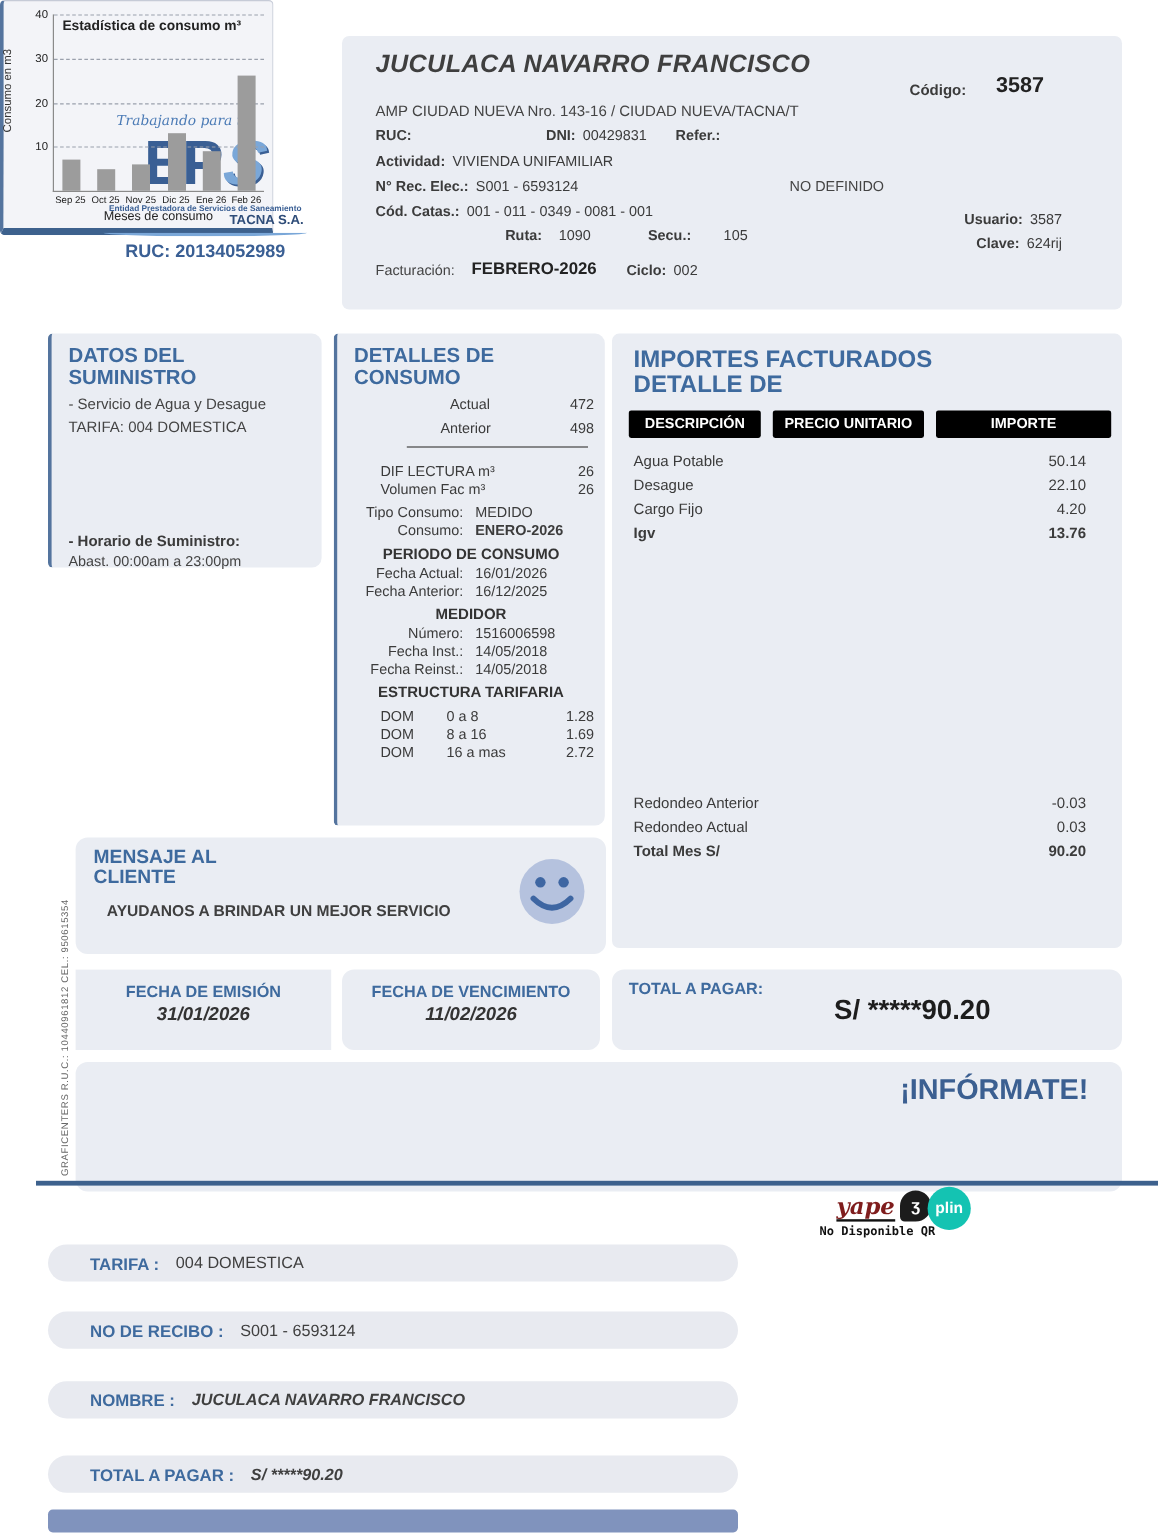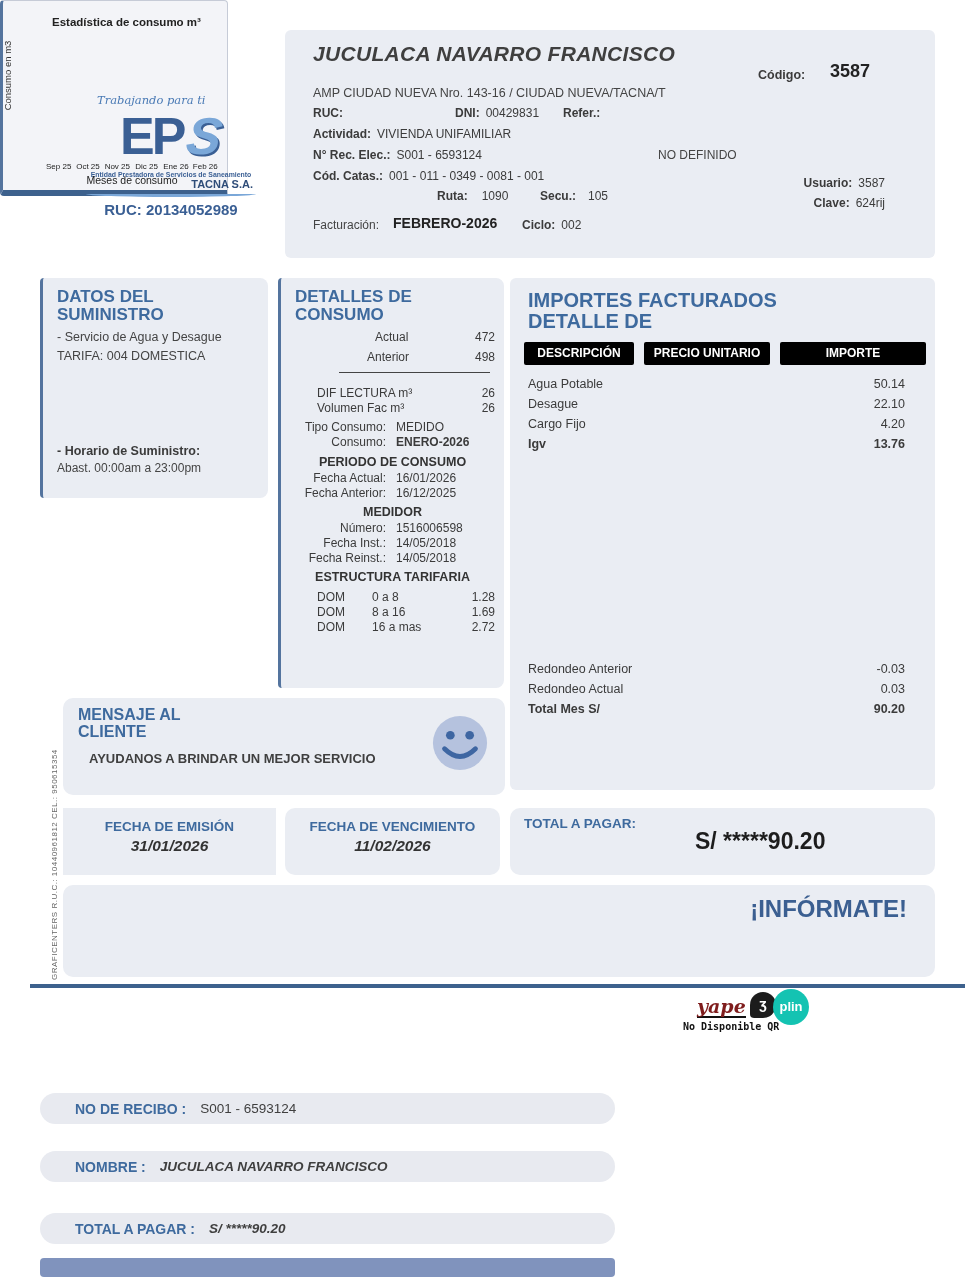--- a/index.html
+++ b/index.html
@@ -23,21 +23,21 @@
   .logo-co  { font-size:11px; font-weight:bold; color:#2f4d79; text-align:right; padding-right:14px; }
   .logo-ruc { font-size:15px; font-weight:bold; color:#3a5f94; margin-top:4px; }
   .wave { width:170px; height:6px; margin:1px auto 0; border-radius:50%; border-bottom:3px solid #7aa7d8; }
 
   
   #header-box { left:285px; top:30px; width:650px; height:228px; }
   #customer-name { left:28px; top:12px; font-size:21px; font-weight:bold; font-style:italic; color:#3f3f3f; letter-spacing:0.3px; }
   .hdr-pair span.v { font-weight:normal; margin-left:6px; }
 
   
-  #datos-box   { left:40px;  top:278px; width:228px; height:220px; border-left:3px solid #54749e; border-radius:4px 8px 8px 4px; }
+  #datos-box   { left:40px;  top:278px; width:228px; height:195px; border-left:3px solid #54749e; border-radius:4px 8px 8px 4px; }
   #chart-box   { left:40px;  top:495px; width:228px; height:196px; background:#f3f4f8; border:1px solid #c6cbd7;
                  border-left:3px solid #54749e; border-bottom:6px solid #3d618d; border-radius:4px; }
   #consumo-box { left:278px; top:278px; width:226px; height:410px; border-left:3px solid #54749e; border-radius:4px 8px 8px 4px; }
   #importes-box{ left:510px; top:278px; width:425px; height:512px; }
 
   .sec-title-sm { font-size:17px; }
   .sec-title-lg { font-size:20px; }
 
   
   .crow { position:absolute; left:16px; width:100%; font-size:12px; }
@@ -76,21 +76,21 @@
   
   #emision-box { left:63px; top:808px; width:213px; height:67px; border-radius:0; text-align:center; }
   #venc-box    { left:285px; top:808px; width:215px; height:67px; border-radius:10px; text-align:center; }
   #totalpagar-box { left:510px; top:808px; width:425px; height:67px; border-radius:10px; }
   .fecha-lbl { display:block; margin-top:11px; font-size:13.5px; font-weight:bold; color:#3e6a9e; }
   .fecha-val { display:block; margin-top:3px; font-size:15.5px; font-weight:bold; font-style:italic; color:#333; }
   #total-label { position:absolute; left:14px; top:8px; font-size:13.5px; font-weight:bold; color:#3e6a9e; }
   #total-value { position:absolute; left:185px; top:20px; font-size:23px; font-weight:bold; color:#1d1d1d; }
 
   
-  #informate-box { left:63px; top:885px; width:872px; height:92px; border-radius:10px;padding-left:46px; }
+  #informate-box { left:63px; top:885px; width:872px; height:108px; border-radius:10px;padding-left:46px; }
   #informate-text { position:absolute; right:28px; top:10px; font-size:24px; font-weight:bold; color:#3b5f91; }
 
   #divider { left:30px; top:984px; width:935px; height:4px; background:#3d618d; position:absolute; }
 
   
   #yape-word { left:697px; top:996px; font-size:19px; font-weight:bold; font-style:italic; color:#7f1d1d;
                border-bottom:2px solid #111; line-height:20px; font-family:"DejaVu Serif", serif; }
   #yape-bubble { left:750px; top:992px; width:26px; height:26px; background:#1c1c1c; border-radius:50% 50% 50% 4px;
                  color:#fff; font-size:14px; font-weight:bold; text-align:center; line-height:25px; }
   #qr-note { left:683px; top:1021px; font-size:10px; font-weight:bold; font-family:"DejaVu Sans Mono", monospace; color:#111; }
@@ -138,22 +138,22 @@
     <div class="abs lbl hdr-pair" style="left:170px; top:76px;"><span>DNI:</span><span class="v">00429831</span></div>
     <div class="abs lbl" style="left:278px; top:76px;">Refer.:</div>
 
     <div class="abs lbl hdr-pair" style="left:28px; top:97px;"><span>Actividad:</span><span class="v">VIVIENDA UNIFAMILIAR</span></div>
 
     <div class="abs lbl hdr-pair" style="left:28px; top:118px;"><span>N° Rec. Elec.:</span><span class="v">S001 - 6593124</span></div>
     <div class="abs val" style="left:373px; top:118px;">NO DEFINIDO</div>
 
     <div class="abs lbl hdr-pair" style="left:28px; top:139px;"><span>Cód. Catas.:</span><span class="v">001 - 011 - 0349 - 0081 - 001</span></div>
 
-    <div class="abs lbl hdr-pair" style="left:152px; top:159px;"><span>Ruta:</span><span class="v" style="margin-left:14px;">1090</span></div>
-    <div class="abs lbl hdr-pair" style="left:255px; top:159px;"><span>Secu.:</span><span class="v" style="margin-left:12px;text-align:center;">105</span></div>
+    <div class="abs lbl hdr-pair" style="left:136px; top:159px;"><span>Ruta:</span><span class="v" style="margin-left:14px;">1090</span></div>
+    <div class="abs lbl hdr-pair" style="left:255px; top:159px;"><span>Secu.:</span><span class="v" style="margin-left:27px;text-align:center;">105</span></div>
 
     <div class="abs lbl hdr-pair" style="right:50px; top:146px;"><span>Usuario:</span><span class="v">3587</span></div>
     <div class="abs lbl hdr-pair" style="right:50px; top:166px;"><span>Clave:</span><span class="v">624rij</span></div>
 
     <div class="abs val" style="left:28px; top:188px;">Facturación:</div>
     <div class="abs" style="left:108px; top:185px; font-size:14px; font-weight:bold; color:#222;">FEBRERO-2026</div>
     <div class="abs lbl hdr-pair" style="left:237px; top:188px;"><span>Ciclo:</span><span class="v">002</span></div>
   </div>
 
   <div id="datos-box" class="box">
@@ -163,20 +163,38 @@
     </div>
     <div class="abs val" style="left:14px; top:52px; font-size:12.5px;">- Servicio de Agua y Desague</div>
     <div class="abs val" style="left:14px; top:71px; font-size:12.5px;">TARIFA: 004 DOMESTICA</div>
     <div class="abs lbl" style="left:14px; top:166px; font-size:12.5px;">- Horario de Suministro:</div>
     <div class="abs val" style="left:14px; top:183px; font-size:12px;">Abast. 00:00am a 23:00pm</div>
   </div>
 
   <div id="chart-box">
     <div id="chart-title">Estadística de consumo m³</div>
     <div id="ylabel">Consumo en m3</div>
+    <div id="plot">
+      <div class="gridline" style="top:0%;"></div>
+      <div class="gridline" style="top:25%;"></div>
+      <div class="gridline" style="top:50%;"></div>
+      <div class="gridline" style="top:75%;"></div>
+      <span class="ytick" style="top:-5px;">40</span>
+      <span class="ytick" style="top:calc(25% - 5px);">30</span>
+      <span class="ytick" style="top:calc(50% - 5px);">20</span>
+      <span class="ytick" style="top:calc(75% - 5px);">10</span>
+      <div id="bars">
+        <div class="bar" style="height: 17.5%; background: rgb(156, 156, 156);"></div>
+        <div class="bar" style="height: 12.5%; background: rgb(156, 156, 156);"></div>
+        <div class="bar" style="height: 15%; background: rgb(156, 156, 156);"></div>
+        <div class="bar" style="height: 32.5%; background: rgb(156, 156, 156);"></div>
+        <div class="bar" style="height: 22.5%; background: rgb(156, 156, 156);"></div>
+        <div class="bar" style="height: 65%; background: rgb(156, 156, 156);"></div>
+      </div>
+    </div>
     <div id="xlabels">
       <span>Sep 25</span>
       <span>Oct 25</span>
       <span>Nov 25</span>
       <span>Dic 25</span>
       <span>Ene 26</span>
       <span>Feb 26</span>
     </div>
     <div id="xlabel-axis">Meses de consumo</div>
   </div>
@@ -284,20 +302,24 @@
     <span id="informate-text">¡INFÓRMATE!</span>
   </div>
 
   <div id="divider"></div>
 
   <div class="abs" id="yape-word">yape</div>
   <div class="abs" id="yape-bubble">ʒ</div>
   <div class="abs" id="qr-note">No Disponible QR</div>
   <div class="abs" id="plin-circle">plin</div>
 
+  <div class="stub-row" style="top:1037px;">
+    <span class="stub-label">TARIFA :</span>
+    <span class="stub-value">004 DOMESTICA</span>
+  </div>
   <div class="stub-row" style="top:1093px;">
     <span class="stub-label">NO DE RECIBO :</span>
     <span class="stub-value">S001 - 6593124</span>
   </div>
   <div class="stub-row stub-italic" style="top:1151px;">
     <span class="stub-label">NOMBRE :</span>
     <span class="stub-value">JUCULACA NAVARRO FRANCISCO</span>
   </div>
   <div class="stub-row stub-italic" style="top:1213px;">
     <span class="stub-label">TOTAL A PAGAR :</span>

